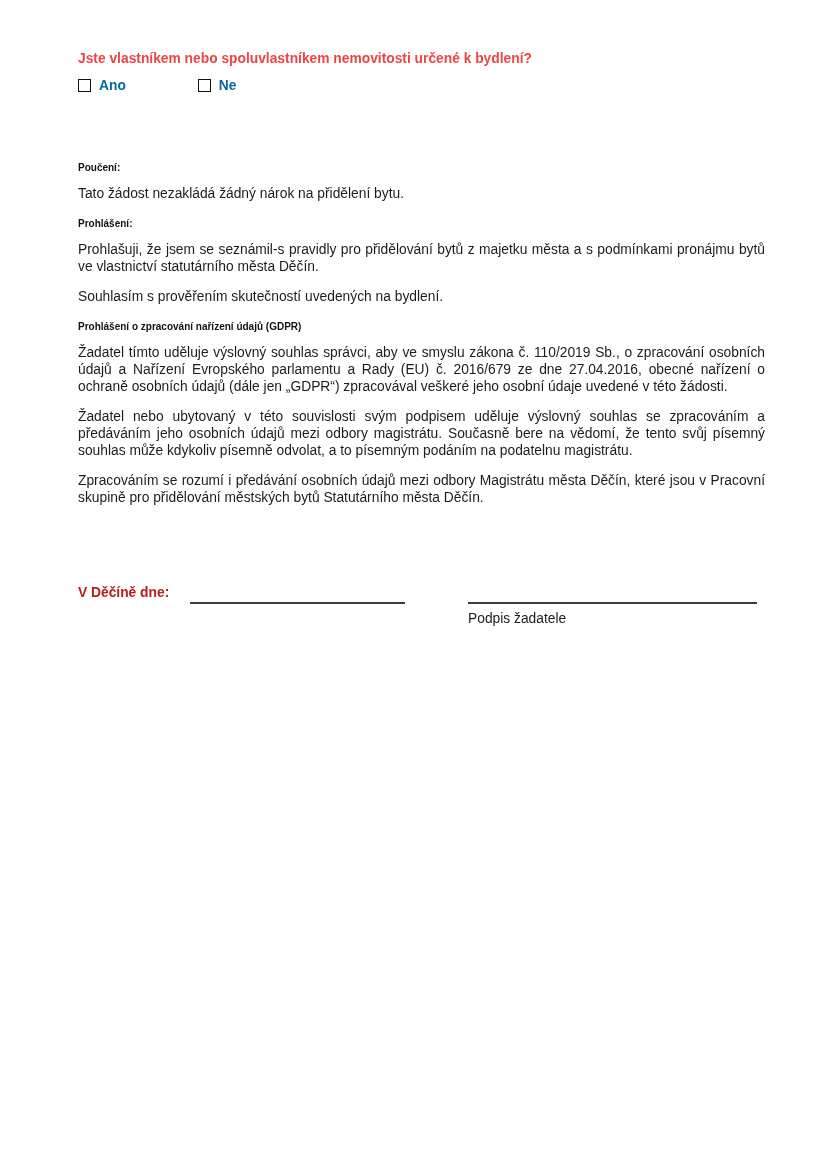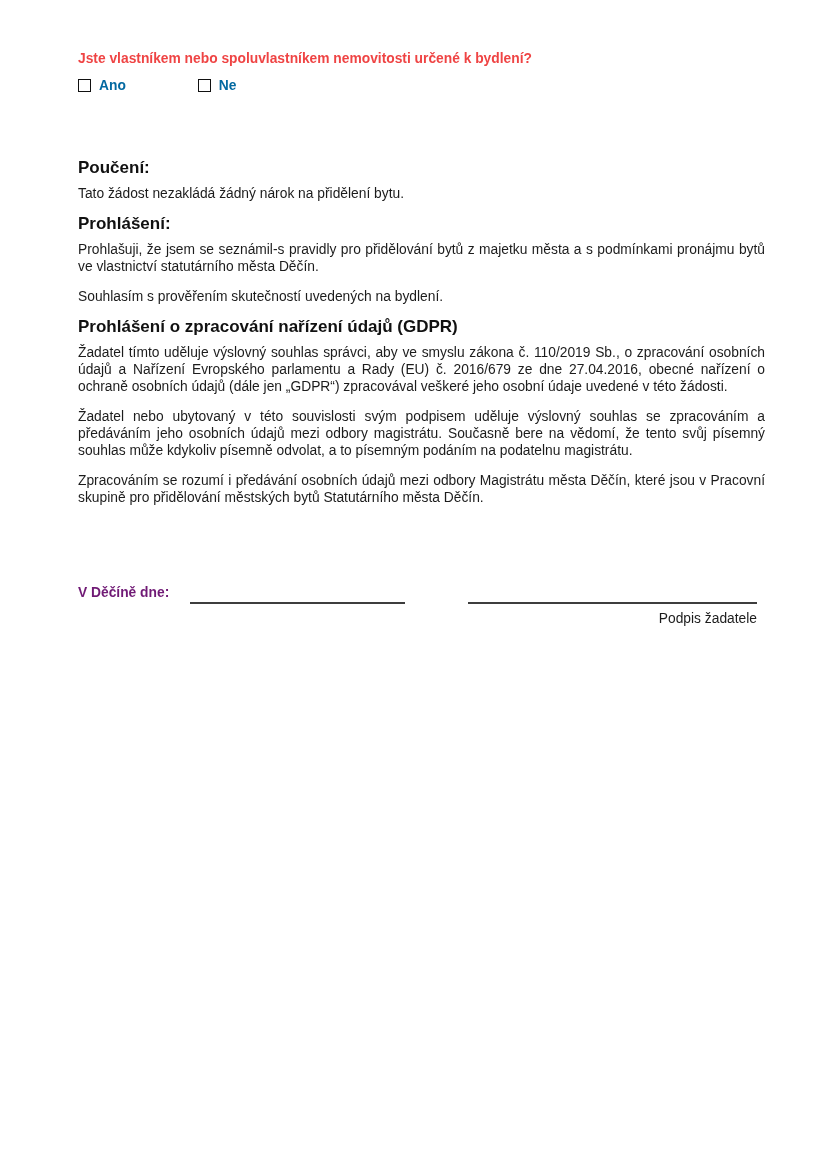--- a/index.html
+++ b/index.html
@@ -45,62 +45,62 @@
     display: inline-block;
     width: 11px;
     height: 11px;
     border: 1.7px solid #111111;
     margin-right: 8px;
     background: #ffffff;
   }
   .spacer-answer { height: 56px; }
   .spacer-sign { height: 65px; }
   h3 {
-    font-size: 17px;
+    font-size: 10px;
     font-weight: bold;
     color: #111111;
     margin: 0 0 9px 0;
   }
   p {
     margin: 0 0 13px 0;
   }
   p.just {
     text-align: justify;
   }
   .sig-area {
     position: relative;
     height: 60px;
   }
   .sig-label {
     position: absolute;
     left: 0;
     top: 0;
     font-weight: bold;
-    color: #701a75;
+    color: #b91c1c;
   }
   .date-line {
     position: absolute;
     left: 112px;
     top: 2px;
     width: 215px;
     height: 16px;
     border-bottom: 2px solid #3d3d3d;
   }
   .sig-block {
     position: absolute;
     left: 390px;
     top: 2px;
     width: 289px;
   }
   .sig-line {
     height: 16px;
     border-bottom: 2px solid #3d3d3d;
   }
   .sig-caption {
-    text-align: right;
+    text-align: left;
     margin-top: 6px;
     color: #1c1c1c;
   }
 </style>
 </head>
 <body>
 
 <div class="page">
   <div class="content">
 

